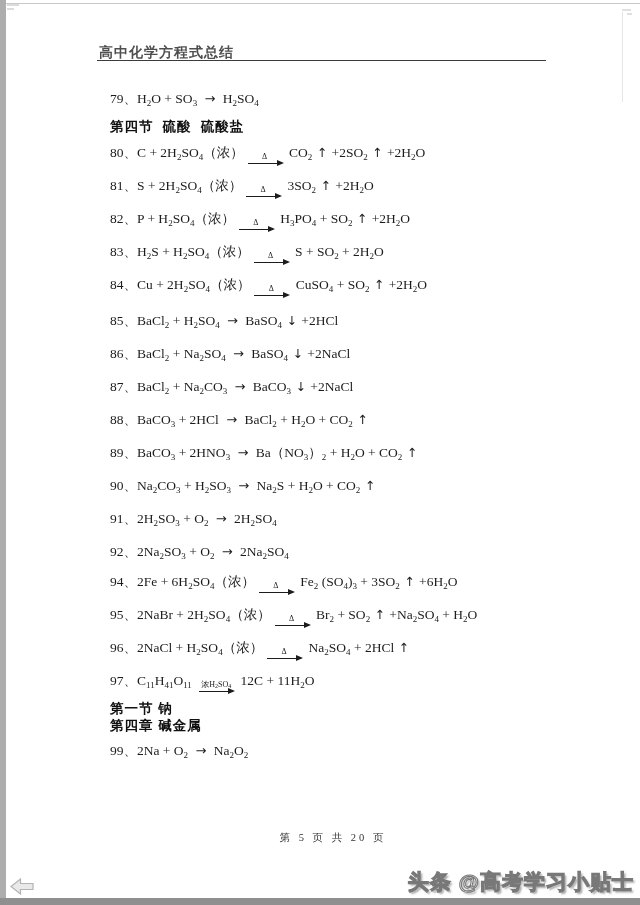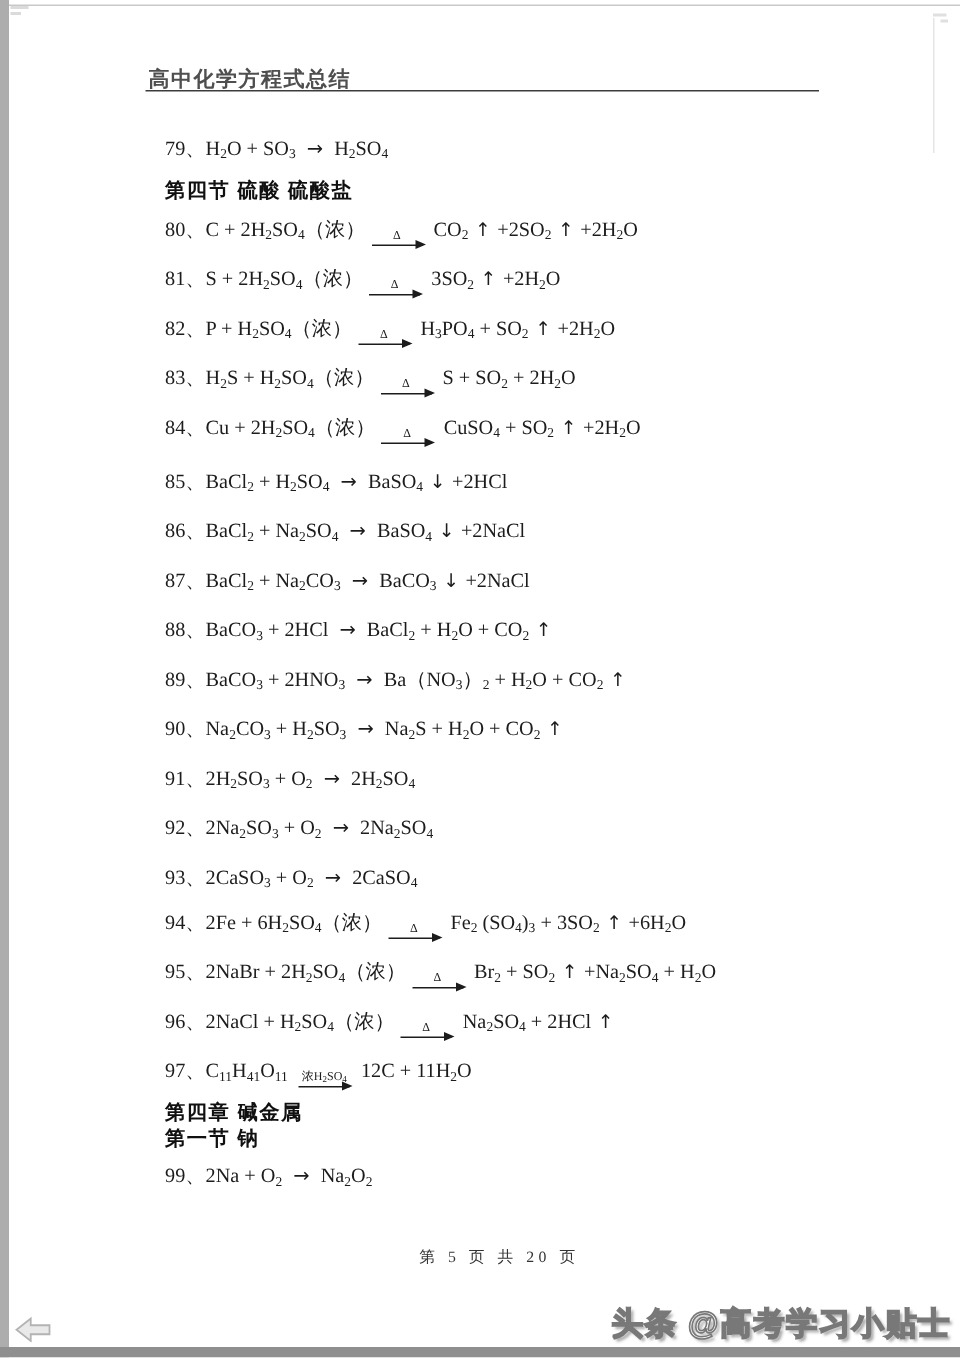--- a/index.html
+++ b/index.html
@@ -21,21 +21,21 @@
   .doc-header{
     position:absolute;left:99px;top:44px;font-family:"Liberation Sans",sans-serif;
     font-size:14px;color:#4f4f4f;letter-spacing:1px;font-weight:bold;
   }
   .header-rule{position:absolute;left:97px;top:60px;width:449px;height:1px;background:#3c3c3c;}
 
   
   .content{position:absolute;left:98px;top:82px;width:480px;margin-left:12px;}
   .line{white-space:nowrap;}
   .line.eq{height:33px;display:flex;align-items:center;font-size:13.5px;color:#1c1c1c;}
-  .line.h1{height:24px;display:flex;align-items:center;font-family:Liberation Sans, sans-serif;font-weight:bold;font-size:13.5px;color:#101010;letter-spacing:1px;}
+  .line.h1{height:24px;display:flex;align-items:center;font-family:Liberation Mono, monospace;font-weight:bold;font-size:13.5px;color:#101010;letter-spacing:1px;}
   .line.h2{height:17px;display:flex;align-items:center;font-family:"Liberation Sans",sans-serif;font-weight:bold;font-size:13.5px;color:#101010;letter-spacing:1px;}
   .eqtext sub{font-size:9px;vertical-align:-2.5px;line-height:0;}
   .va{font-family:"DejaVu Sans",sans-serif;font-size:12.5px;padding:0 1px;}
   .pa{padding:0 4px;font-family:"DejaVu Sans",sans-serif;font-size:13px;}
   .rxarrow{display:inline-flex;flex-direction:column;align-items:center;justify-content:flex-end;margin:0 4px;vertical-align:-2px;}
   .rxarrow .rxlbl{font-size:8px;line-height:8px;color:#1c1c1c;font-family:"Liberation Serif",serif;}
   .rxarrow .rxlbl sub{font-size:6px;vertical-align:-1px;}
   .rxarrow .shaft{position:relative;height:1px;background:#1c1c1c;align-self:stretch;min-width:34px;margin-top:2px;margin-bottom:3px;}
   .rxarrow .shaft::after{
     content:'';position:absolute;right:-2px;top:-3px;width:0;height:0;
@@ -132,23 +132,20 @@
     <div class="line eq">
       <span class="eqtext">90、Na<sub>2</sub>CO<sub>3</sub> + H<sub>2</sub>SO<sub>3</sub> <span class="pa">→</span> Na<sub>2</sub>S + H<sub>2</sub>O + CO<sub>2</sub> <span class="va">↑</span></span>
     </div>
     <div class="line eq">
       <span class="eqtext">91、2H<sub>2</sub>SO<sub>3</sub> + O<sub>2</sub> <span class="pa">→</span> 2H<sub>2</sub>SO<sub>4</sub></span>
     </div>
     <div class="line eq">
       <span class="eqtext">92、2Na<sub>2</sub>SO<sub>3</sub> + O<sub>2</sub> <span class="pa">→</span> 2Na<sub>2</sub>SO<sub>4</sub></span>
     </div>
     <div class="line eq">
-      <span class="eqtext">93、2CaSO<sub>3</sub> + O<sub>2</sub> <span class="pa">→</span> 2CaSO<sub>4</sub></span>
-    </div>
-    <div class="line eq">
       <span class="eqtext">94、2Fe + 6H<sub>2</sub>SO<sub>4</sub>（浓）<span class="rxarrow">
           <span class="rxlbl">Δ</span>
           <span class="shaft"></span>
         </span> Fe<sub>2</sub> (SO<sub>4</sub>)<sub>3</sub> + 3SO<sub>2</sub> <span class="va">↑</span> +6H<sub>2</sub>O</span>
     </div>
     <div class="line eq">
       <span class="eqtext">95、2NaBr + 2H<sub>2</sub>SO<sub>4</sub>（浓）<span class="rxarrow">
           <span class="rxlbl">Δ</span>
           <span class="shaft"></span>
         </span> Br<sub>2</sub> + SO<sub>2</sub> <span class="va">↑</span> +Na<sub>2</sub>SO<sub>4</sub> + H<sub>2</sub>O</span>
@@ -158,22 +155,22 @@
           <span class="rxlbl">Δ</span>
           <span class="shaft"></span>
         </span> Na<sub>2</sub>SO<sub>4</sub> + 2HCl <span class="va">↑</span></span>
     </div>
     <div class="line eq">
       <span class="eqtext">97、C<sub>11</sub>H<sub>41</sub>O<sub>11</sub> <span class="rxarrow">
           <span class="rxlbl">浓H<sub>2</sub>SO<sub>4</sub></span>
           <span class="shaft"></span>
         </span> 12C + 11H<sub>2</sub>O</span>
     </div>
+    <div class="line h2">第一节  钠</div>
     <div class="line h2">第四章  碱金属</div>
-    <div class="line h2">第一节  钠</div>
     <div class="line eq">
       <span class="eqtext">99、2Na + O<sub>2</sub> <span class="pa">→</span> Na<sub>2</sub>O<sub>2</sub></span>
     </div>
   </div>
 
 <div class="doc-footer">第 5 页 共 20 页</div>
 
 <div class="watermark">头条 @高考学习小贴士</div>
 
 <svg class="back-arrow" viewBox="0 0 24 17">

